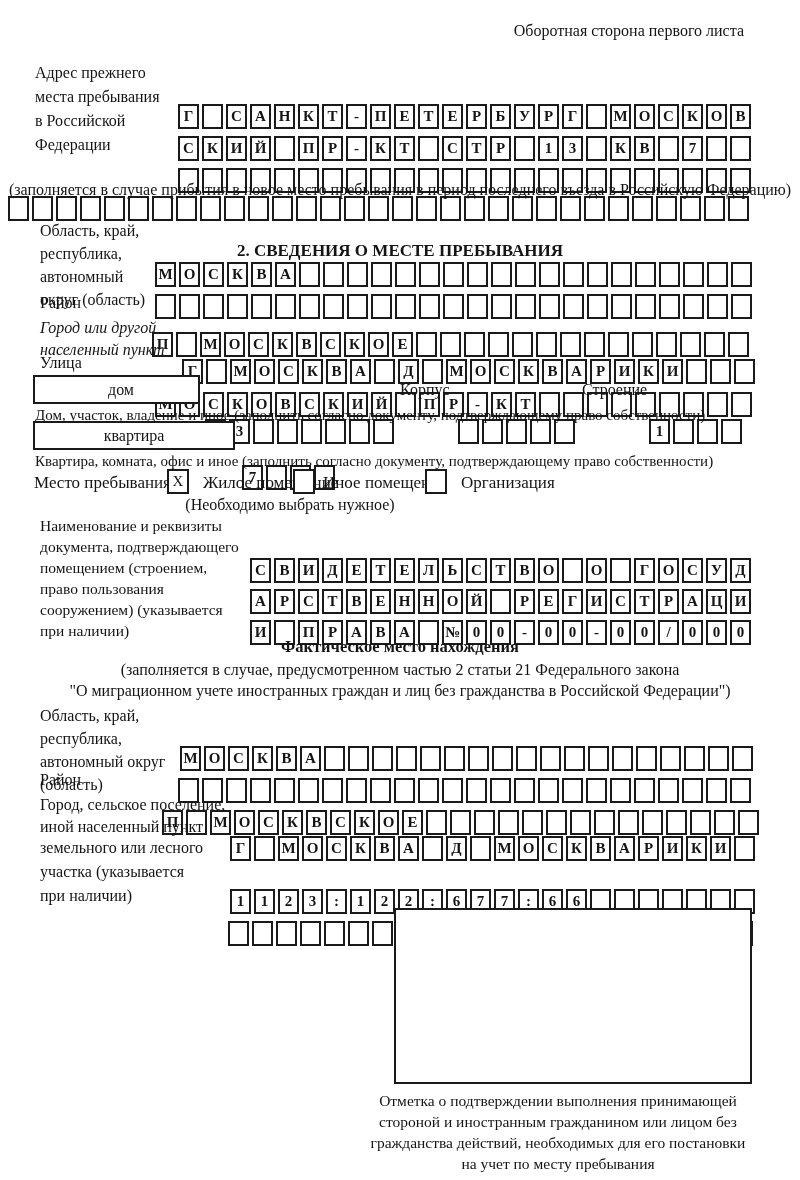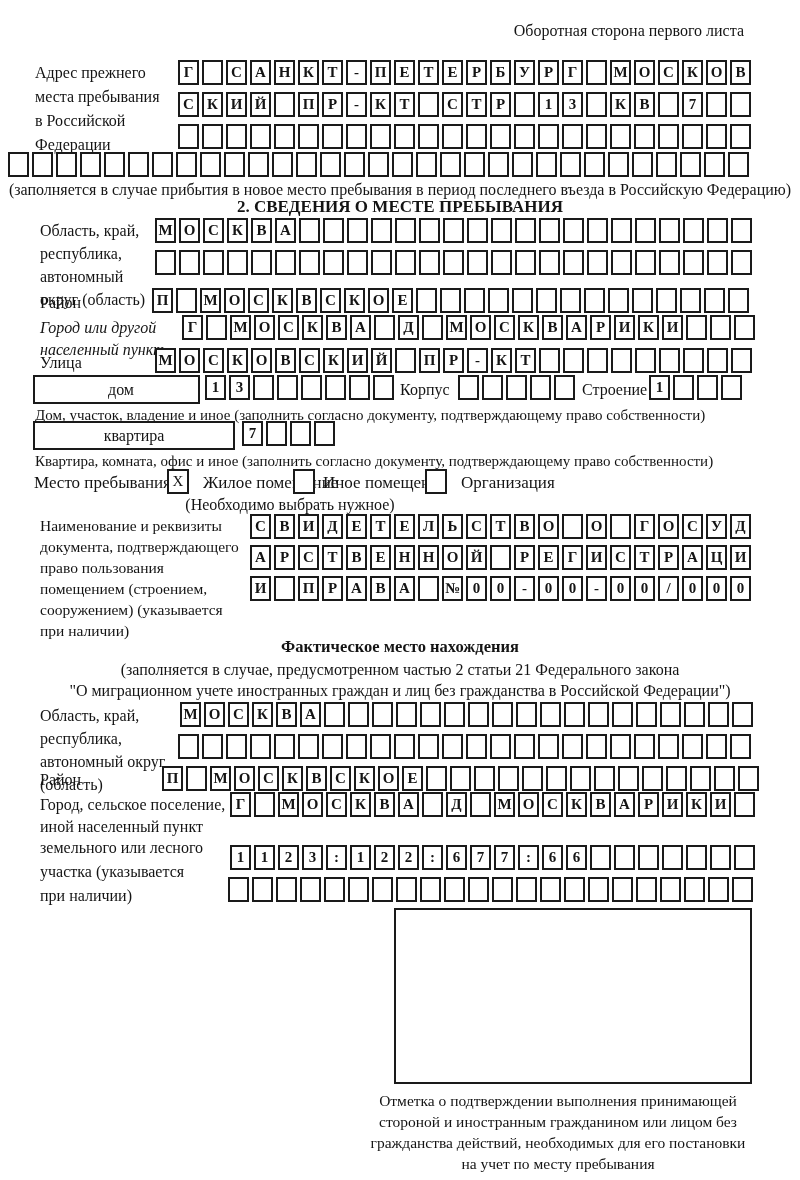--- a/index.html
+++ b/index.html
@@ -5,39 +5,39 @@
   html,body{margin:0;padding:0;background:#fff;}
   .page{
     position:relative;width:800px;height:1180px;background:#fff;
     font-family:"Liberation Serif","DejaVu Serif",serif;color:#141414;
     overflow:hidden;
   }
   .abs{position:absolute;}
   .side-note{top:22px;right:56px;font-size:16px;}
   .lbl{font-size:16px;line-height:23px;white-space:nowrap;}
   .lbl-sm{font-size:17px;}
-  .cellrow{white-space:nowrap;height:21px;}
+  .cellrow{white-space:nowrap;height:21px;margin-top:44px;}
   .cell{
     display:inline-block;box-sizing:border-box;width:21px;height:25px;
     border:2px solid #1a1a1a;margin-right:3px;vertical-align:top;
     text-align:center;font-size:15px;line-height:21px;font-weight:bold;
     background:#fff;
   }
   .namedbox{
     box-sizing:border-box;border:2px solid #1a1a1a;height:29px;
     text-align:center;font-size:16px;line-height:25px;background:#fff;
   }
   .checkbox{
     display:inline-block;box-sizing:border-box;width:22px;height:25px;
     border:2px solid #1a1a1a;text-align:center;font-size:15px;line-height:21px;
     background:#fff;
   }
   .caption{font-size:16px;text-align:center;width:100%;left:0;}
   .caption-left{font-size:15px;white-space:nowrap;}
-  .h-bold{font-weight:bold;text-align:center;width:100%;left:0;font-size:17px;}
+  .h-bold{font-weight:bold;text-align:center;width:100%;left:0;font-size:17px;margin-top:44px;}
   .h-bold-sm{font-weight:bold;text-align:center;width:100%;left:0;font-size:16.5px;}
   .stamp-box{
     box-sizing:border-box;border:2px solid #1a1a1a;width:358px;height:176px;background:#fff;
   }
   .stamp-note{font-size:15.5px;line-height:21px;text-align:center;}
   .lh24{line-height:24px;}
   .lh22{line-height:22px;}
   .lh21{line-height:21px;font-size:15.5px;}
 </style>
 </head>
@@ -99,22 +99,22 @@
   <div class="abs lbl lbl-sm" style="top:471px;left:203px;">Жилое помещение</div>
   <span class="abs checkbox" style="top:469px;left:293px;"></span>
   <div class="abs lbl lbl-sm" style="top:471px;left:323px;">Иное помещение</div>
   <span class="abs checkbox" style="top:469px;left:425px;"></span>
   <div class="abs lbl lbl-sm" style="top:471px;left:461px;">Организация</div>
   <div class="abs caption" style="top:496px;left:-110px;">(Необходимо выбрать нужное)</div>
 
   <div class="abs lbl lh21" style="top:515px;left:40px;">
     <div>Наименование и реквизиты</div>
     <div>документа, подтверждающего</div>
+    <div>помещением (строением,</div>
     <div>право пользования</div>
-    <div>помещением (строением,</div>
     <div>сооружением) (указывается</div>
     <div>при наличии)</div>
   </div>
   <div class="abs cellrow" style="top:514px;left:250px;"><span class="cell">С</span><span class="cell">В</span><span class="cell">И</span><span class="cell">Д</span><span class="cell">Е</span><span class="cell">Т</span><span class="cell">Е</span><span class="cell">Л</span><span class="cell">Ь</span><span class="cell">С</span><span class="cell">Т</span><span class="cell">В</span><span class="cell">О</span><span class="cell"></span><span class="cell">О</span><span class="cell"></span><span class="cell">Г</span><span class="cell">О</span><span class="cell">С</span><span class="cell">У</span><span class="cell">Д</span></div>
   <div class="abs cellrow" style="top:545px;left:250px;"><span class="cell">А</span><span class="cell">Р</span><span class="cell">С</span><span class="cell">Т</span><span class="cell">В</span><span class="cell">Е</span><span class="cell">Н</span><span class="cell">Н</span><span class="cell">О</span><span class="cell">Й</span><span class="cell"></span><span class="cell">Р</span><span class="cell">Е</span><span class="cell">Г</span><span class="cell">И</span><span class="cell">С</span><span class="cell">Т</span><span class="cell">Р</span><span class="cell">А</span><span class="cell">Ц</span><span class="cell">И</span></div>
   <div class="abs cellrow" style="top:576px;left:250px;"><span class="cell">И</span><span class="cell"></span><span class="cell">П</span><span class="cell">Р</span><span class="cell">А</span><span class="cell">В</span><span class="cell">А</span><span class="cell"></span><span class="cell">№</span><span class="cell">0</span><span class="cell">0</span><span class="cell">-</span><span class="cell">0</span><span class="cell">0</span><span class="cell">-</span><span class="cell">0</span><span class="cell">0</span><span class="cell">/</span><span class="cell">0</span><span class="cell">0</span><span class="cell">0</span></div>
 
   <div class="abs h-bold-sm" style="top:637px;">Фактическое место нахождения</div>
   <div class="abs caption" style="top:661px;">(заполняется в случае, предусмотренном частью 2 статьи 21 Федерального закона</div>
   <div class="abs caption" style="top:682px;">"О миграционном учете иностранных граждан и лиц без гражданства в Российской Федерации")</div>

